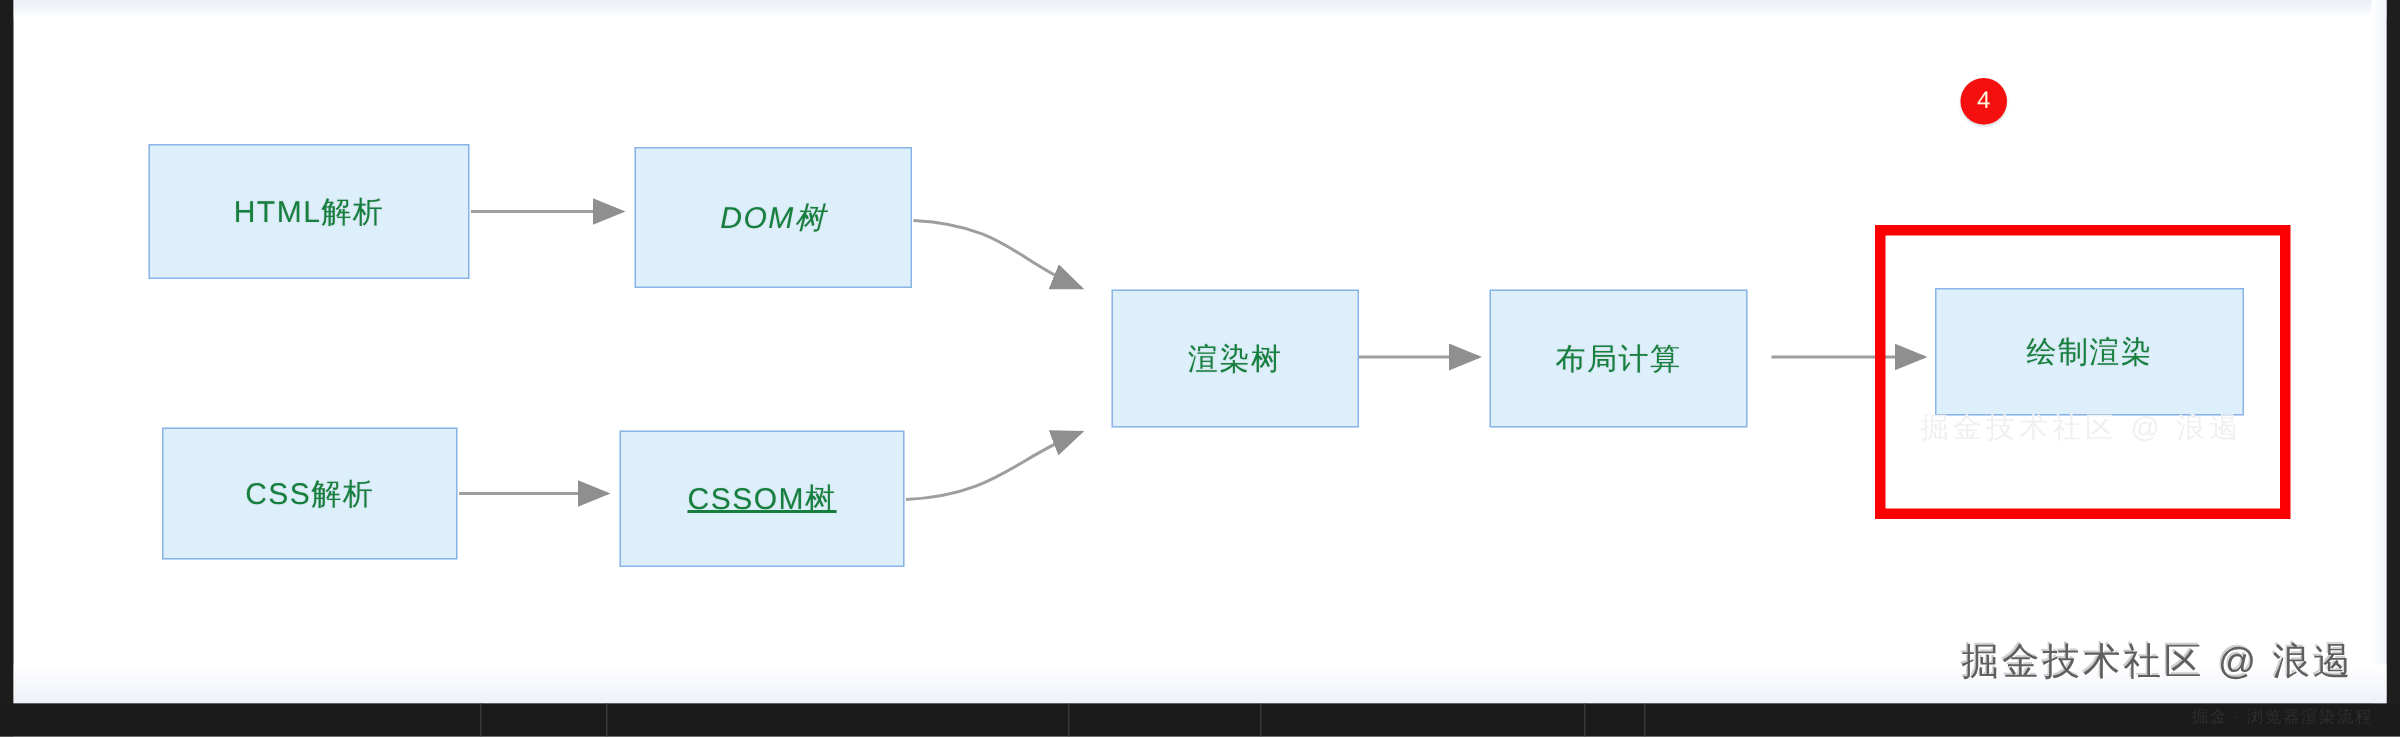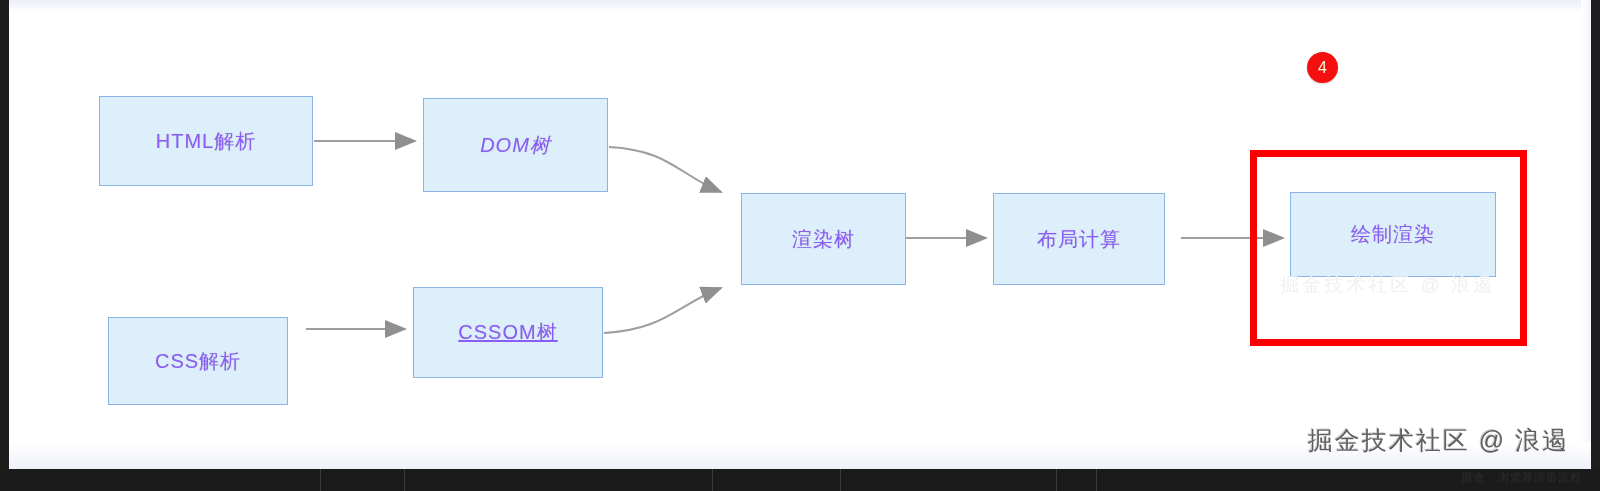--- a/index.html
+++ b/index.html
@@ -26,26 +26,26 @@
   .botband{position:absolute;left:0;bottom:0;width:1582px;height:26px;
     background:linear-gradient(180deg,#ffffff 0%,#f3f5fa 70%,#eef1f8 100%);}
   .rightband{position:absolute;right:0;top:0;width:10px;height:469px;
     background:linear-gradient(90deg,#ffffff 0%,#f1f4fa 100%);}
 
   
   .node{
     position:absolute;box-sizing:border-box;
     background:#ddeffb;border:1px solid #8ab4e8;
     display:flex;align-items:center;justify-content:center;
-    color:#8b5cf6;font-size:20px;letter-spacing:1px;
+    color:#15803d;font-size:20px;letter-spacing:1px;
     text-shadow:0 0 1px rgba(120,120,120,.35);
   }
   #n-html   {left:90px; top:96px;  width:214px;height:90px;}
   #n-dom    {left:414px;top:98px;  width:185px;height:94px;font-style:italic;}
-  #n-css    {left:99px; top:285px; width:180px;height:88px;margin-top:32px;}
+  #n-css    {left:99px; top:285px; width:197px;height:88px;}
   #n-cssom  {left:404px;top:287px; width:190px;height:91px;text-decoration:underline;}
   #n-render {left:732px;top:193px; width:165px;height:92px;}
   #n-layout {left:984px;top:193px; width:172px;height:92px;}
   #n-paint  {left:1281px;top:192px;width:206px;height:85px;}
 
   
   .arrows{position:absolute;left:0;top:0;width:1582px;height:469px;}
 
   
   .redbox{

